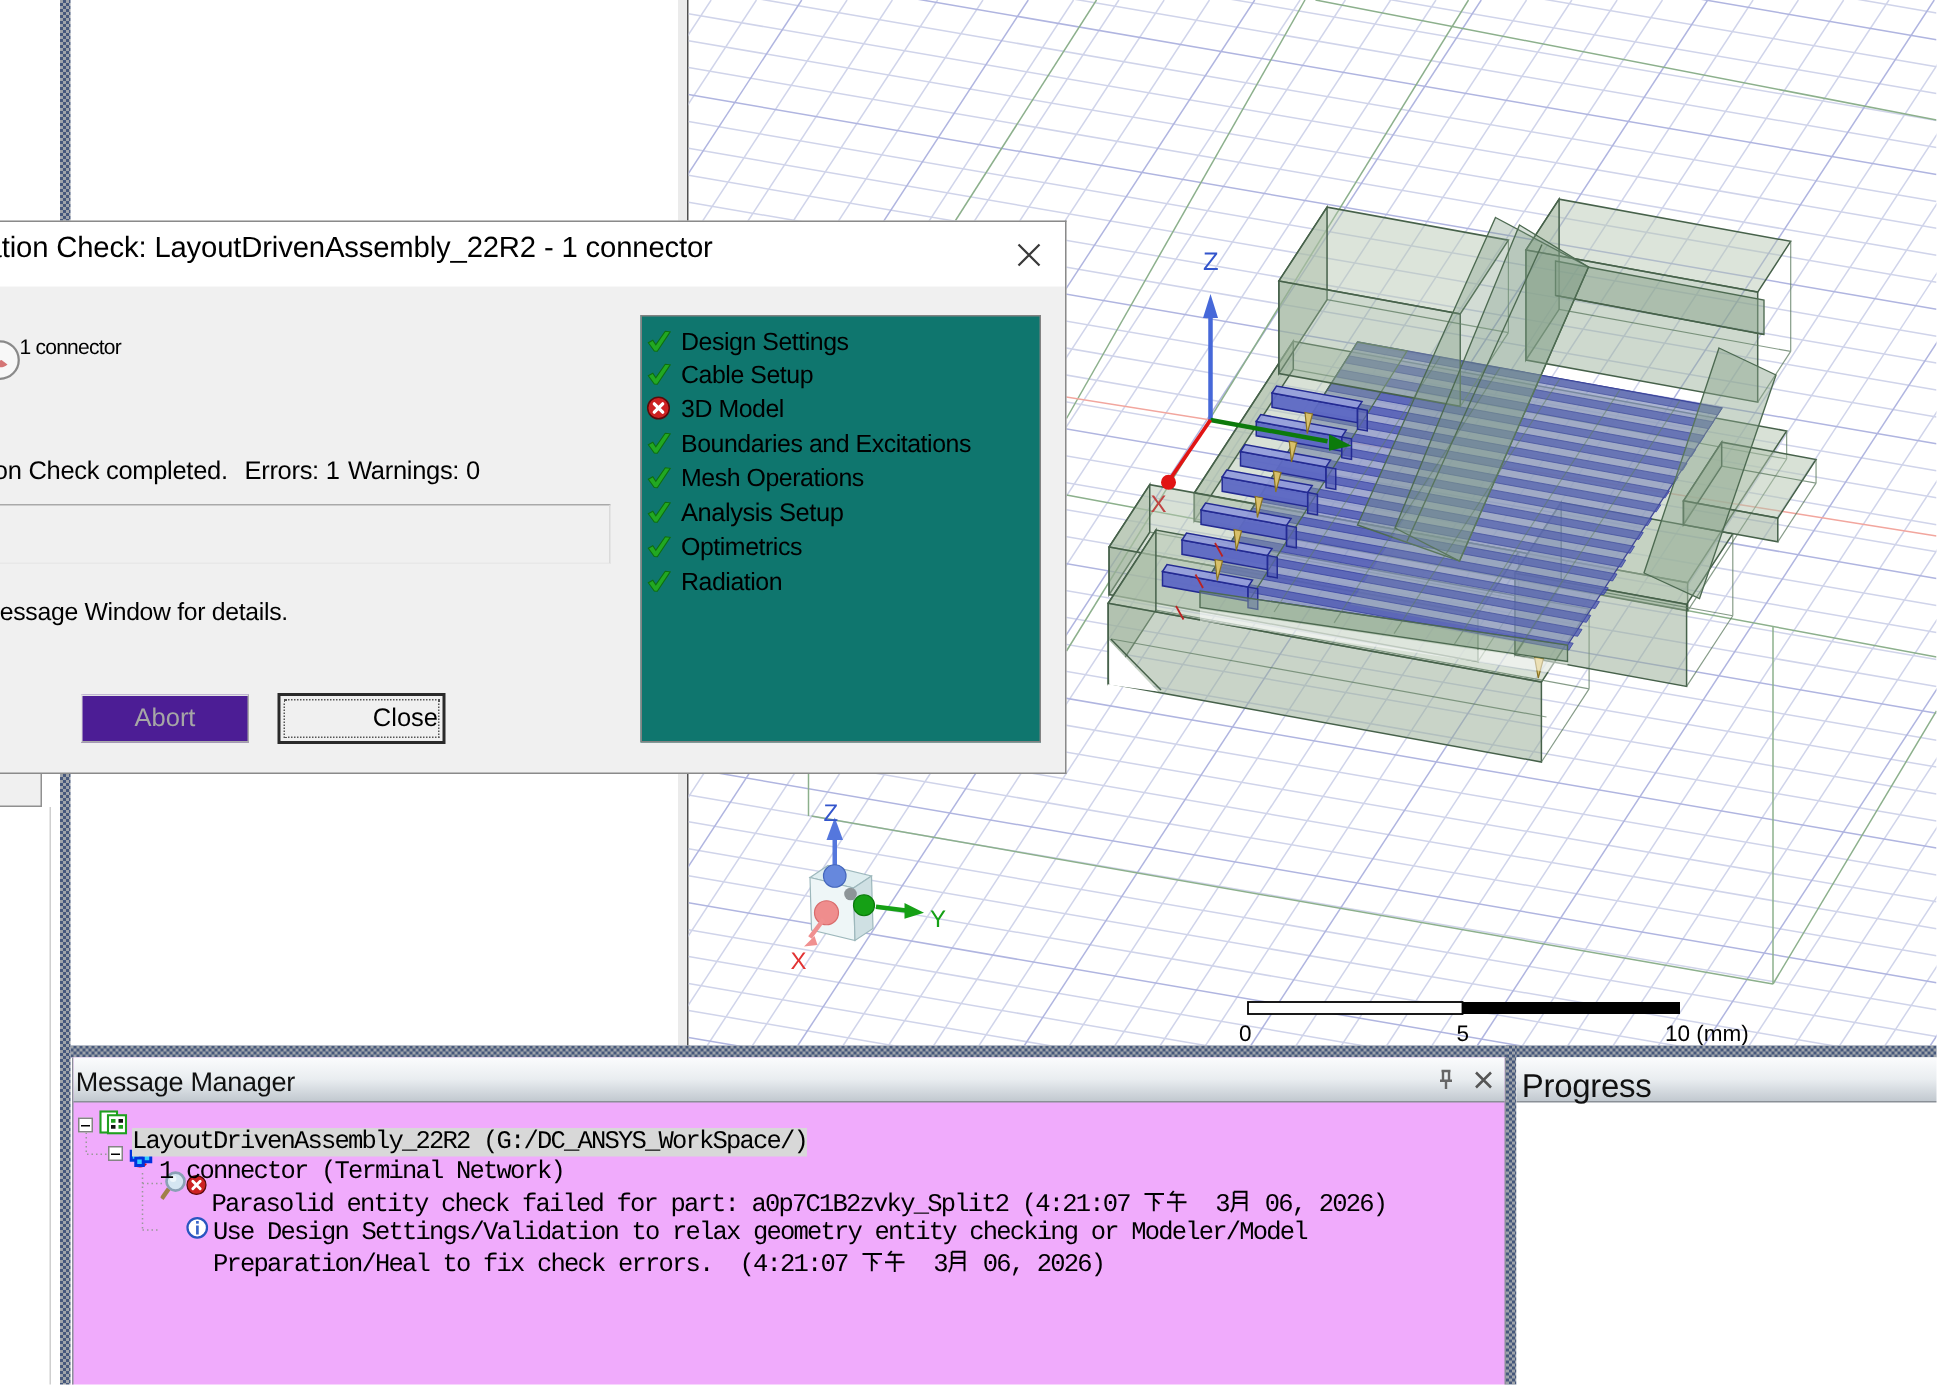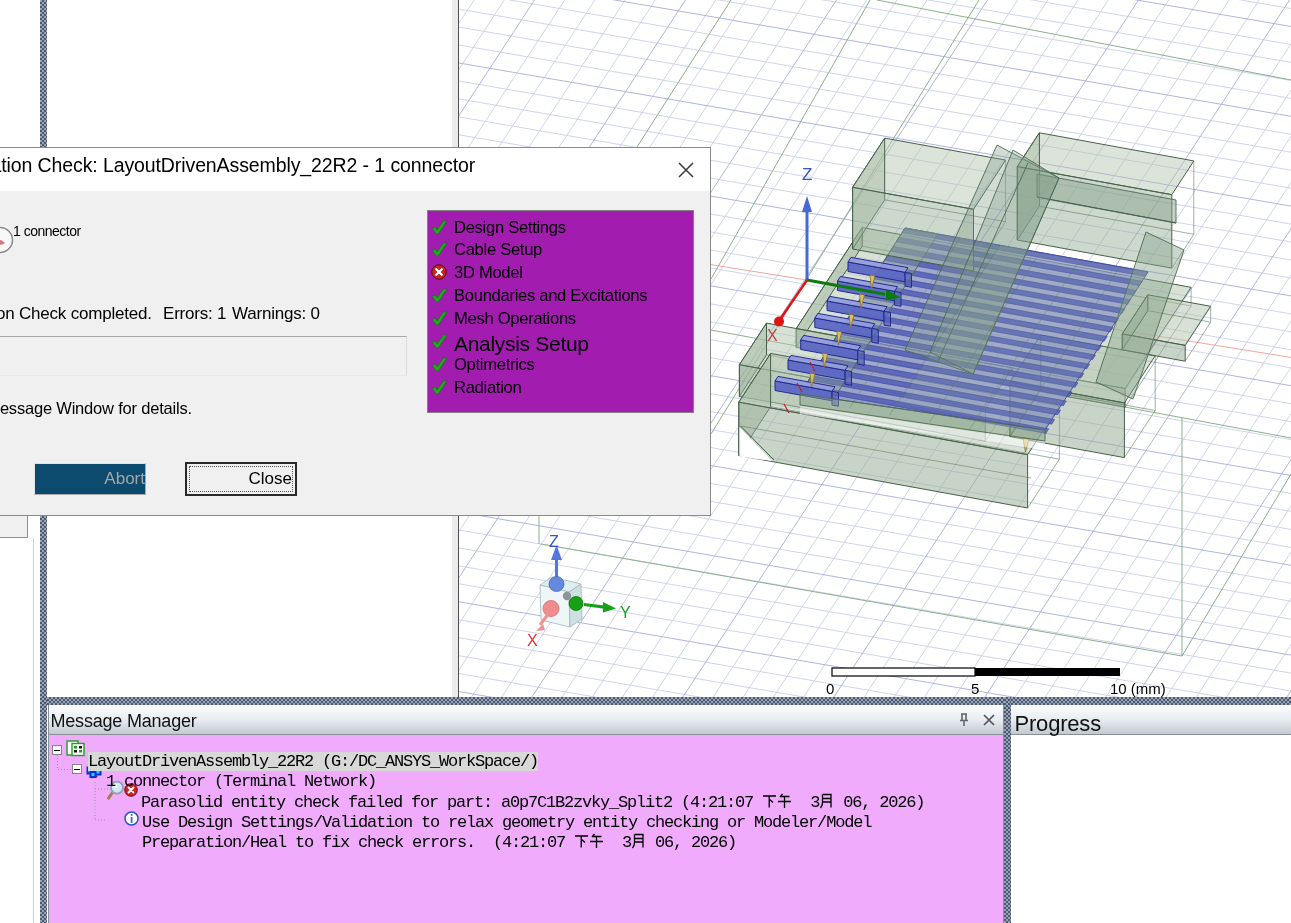--- a/index.html
+++ b/index.html
@@ -301,25 +301,25 @@
     <svg class="abs" style="left:-14px;top:78px" width="28" height="28" viewBox="0 0 28 28">
       <circle cx="14" cy="14" r="12.5" fill="#f8f8f8" stroke="#8a8a8a" stroke-width="1.5"></circle>
       <path d="M9 16 a6 5 0 0 0 10 1 l-4 -3 z" fill="#cc5555" opacity="0.8"></path>
     </svg>
     <div class="abs" style="left:13px;top:75px;font-size:14px;letter-spacing:-0.5px">1 connector</div>
     <div class="abs" style="left:-57px;top:156px;font-size:17px;letter-spacing:-0.2px;white-space:nowrap">Validation Check completed.</div>
     <div class="abs" style="left:163px;top:156px;font-size:17px;letter-spacing:-0.2px">Errors: 1</div>
     <div class="abs" style="left:232px;top:156px;font-size:17px;letter-spacing:-0.2px">Warnings: 0</div>
     <div class="abs" style="left:-10px;top:188px;width:417px;height:40px;background:#f0f0f0;border:1px solid #a9a9a9;border-bottom-color:#e8e8e8;border-right-color:#dadada"></div>
     <div class="abs" style="left:-140.5px;top:251px;font-size:16.5px;letter-spacing:-0.2px;white-space:nowrap">Please check the Message Window for details.</div>
-    <div class="abs" style="left:34px;top:315px;width:112px;height:32px;background:#0c4a6e;border:1px solid #e3e3e3;border-right:1px solid #a9a9a9;border-bottom:1px solid #a9a9a9;color:#a6a6a6;font-size:17px;text-align:right;line-height:30px">Abort</div>
+    <div class="abs" style="left:54px;top:315px;width:112px;height:32px;background:#4c1d95;border:1px solid #e3e3e3;border-right:1px solid #a9a9a9;border-bottom:1px solid #a9a9a9;color:#a6a6a6;font-size:17px;text-align:center;line-height:30px">Abort</div>
     <div class="abs" style="left:185px;top:314px;width:112px;height:34px;background:#f0f0f0;border:2px solid #2a2a2a;font-size:17px;text-align:right;color:#000">
       <div class="abs" style="left:2px;top:2px;right:2px;bottom:2px;border:1px dotted #555;line-height:24px">Close</div>
     </div>
-    <div class="abs" style="left:427px;top:62px;width:267px;height:203px;background:#a21caf;border:1px solid #828282">
+    <div class="abs" style="left:427px;top:62px;width:267px;height:285px;background:#0f766e;border:1px solid #828282">
       <svg style="position:absolute;left:3px;top:7.5px" width="17" height="17" viewBox="0 0 17 17">
         <path d="M1.2 9.5 L4.2 7.8 L6.2 10.8 L12.5 1.8 L15.8 2.2 L7.2 15.2 L5.2 15.0 Z" fill="#22a822" stroke="#0e6e0e" stroke-width="0.7"></path>
       </svg>
       <div class="abs" style="left:26px;top:6.5px;font-size:16.6px;letter-spacing:-0.3px;white-space:nowrap">Design Settings</div>
       <svg style="position:absolute;left:3px;top:30.4px" width="17" height="17" viewBox="0 0 17 17">
         <path d="M1.2 9.5 L4.2 7.8 L6.2 10.8 L12.5 1.8 L15.8 2.2 L7.2 15.2 L5.2 15.0 Z" fill="#22a822" stroke="#0e6e0e" stroke-width="0.7"></path>
       </svg>
       <div class="abs" style="left:26px;top:29.4px;font-size:16.6px;letter-spacing:-0.3px;white-space:nowrap">Cable Setup</div>
       <svg style="position:absolute;left:3px;top:53.3px" width="16" height="16" viewBox="0 0 16 16">
         <circle cx="8" cy="8" r="7.2" fill="#cc2222" stroke="#5a0b0b" stroke-width="1"></circle>
@@ -330,21 +330,21 @@
         <path d="M1.2 9.5 L4.2 7.8 L6.2 10.8 L12.5 1.8 L15.8 2.2 L7.2 15.2 L5.2 15.0 Z" fill="#22a822" stroke="#0e6e0e" stroke-width="0.7"></path>
       </svg>
       <div class="abs" style="left:26px;top:75.19999999999999px;font-size:16.6px;letter-spacing:-0.3px;white-space:nowrap">Boundaries and Excitations</div>
       <svg style="position:absolute;left:3px;top:99.1px" width="17" height="17" viewBox="0 0 17 17">
         <path d="M1.2 9.5 L4.2 7.8 L6.2 10.8 L12.5 1.8 L15.8 2.2 L7.2 15.2 L5.2 15.0 Z" fill="#22a822" stroke="#0e6e0e" stroke-width="0.7"></path>
       </svg>
       <div class="abs" style="left:26px;top:98.1px;font-size:16.6px;letter-spacing:-0.3px;white-space:nowrap">Mesh Operations</div>
       <svg style="position:absolute;left:3px;top:122.0px" width="17" height="17" viewBox="0 0 17 17">
         <path d="M1.2 9.5 L4.2 7.8 L6.2 10.8 L12.5 1.8 L15.8 2.2 L7.2 15.2 L5.2 15.0 Z" fill="#22a822" stroke="#0e6e0e" stroke-width="0.7"></path>
       </svg>
-      <div class="abs" style="left:26px;top:121.0px;font-size:21px;letter-spacing:-0.3px;white-space:nowrap">Analysis Setup</div>
+      <div class="abs" style="left:26px;top:121.0px;font-size:17px;letter-spacing:-0.3px;white-space:nowrap">Analysis Setup</div>
       <svg style="position:absolute;left:3px;top:144.89999999999998px" width="17" height="17" viewBox="0 0 17 17">
         <path d="M1.2 9.5 L4.2 7.8 L6.2 10.8 L12.5 1.8 L15.8 2.2 L7.2 15.2 L5.2 15.0 Z" fill="#22a822" stroke="#0e6e0e" stroke-width="0.7"></path>
       </svg>
       <div class="abs" style="left:26px;top:143.89999999999998px;font-size:16.6px;letter-spacing:-0.3px;white-space:nowrap">Optimetrics</div>
       <svg style="position:absolute;left:3px;top:167.79999999999998px" width="17" height="17" viewBox="0 0 17 17">
         <path d="M1.2 9.5 L4.2 7.8 L6.2 10.8 L12.5 1.8 L15.8 2.2 L7.2 15.2 L5.2 15.0 Z" fill="#22a822" stroke="#0e6e0e" stroke-width="0.7"></path>
       </svg>
       <div class="abs" style="left:26px;top:166.79999999999998px;font-size:16.6px;letter-spacing:-0.3px;white-space:nowrap">Radiation</div>
     </div>
   </div>

